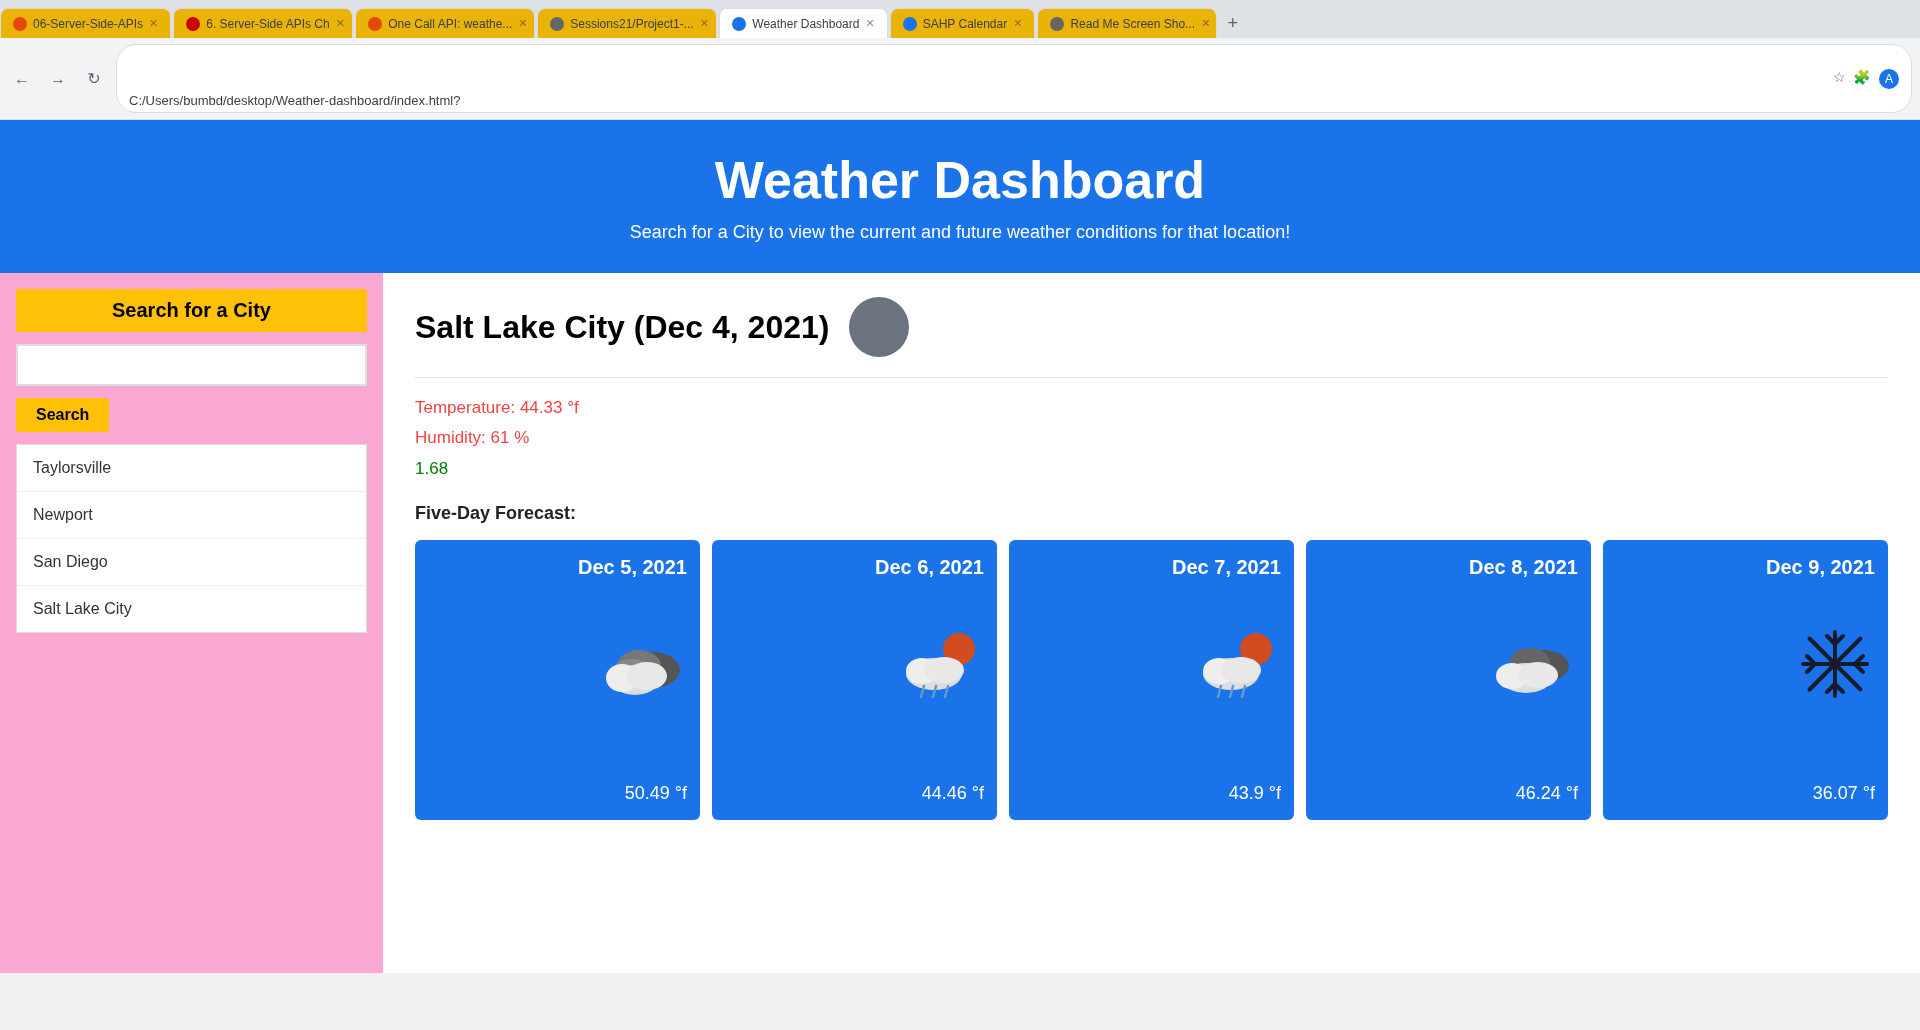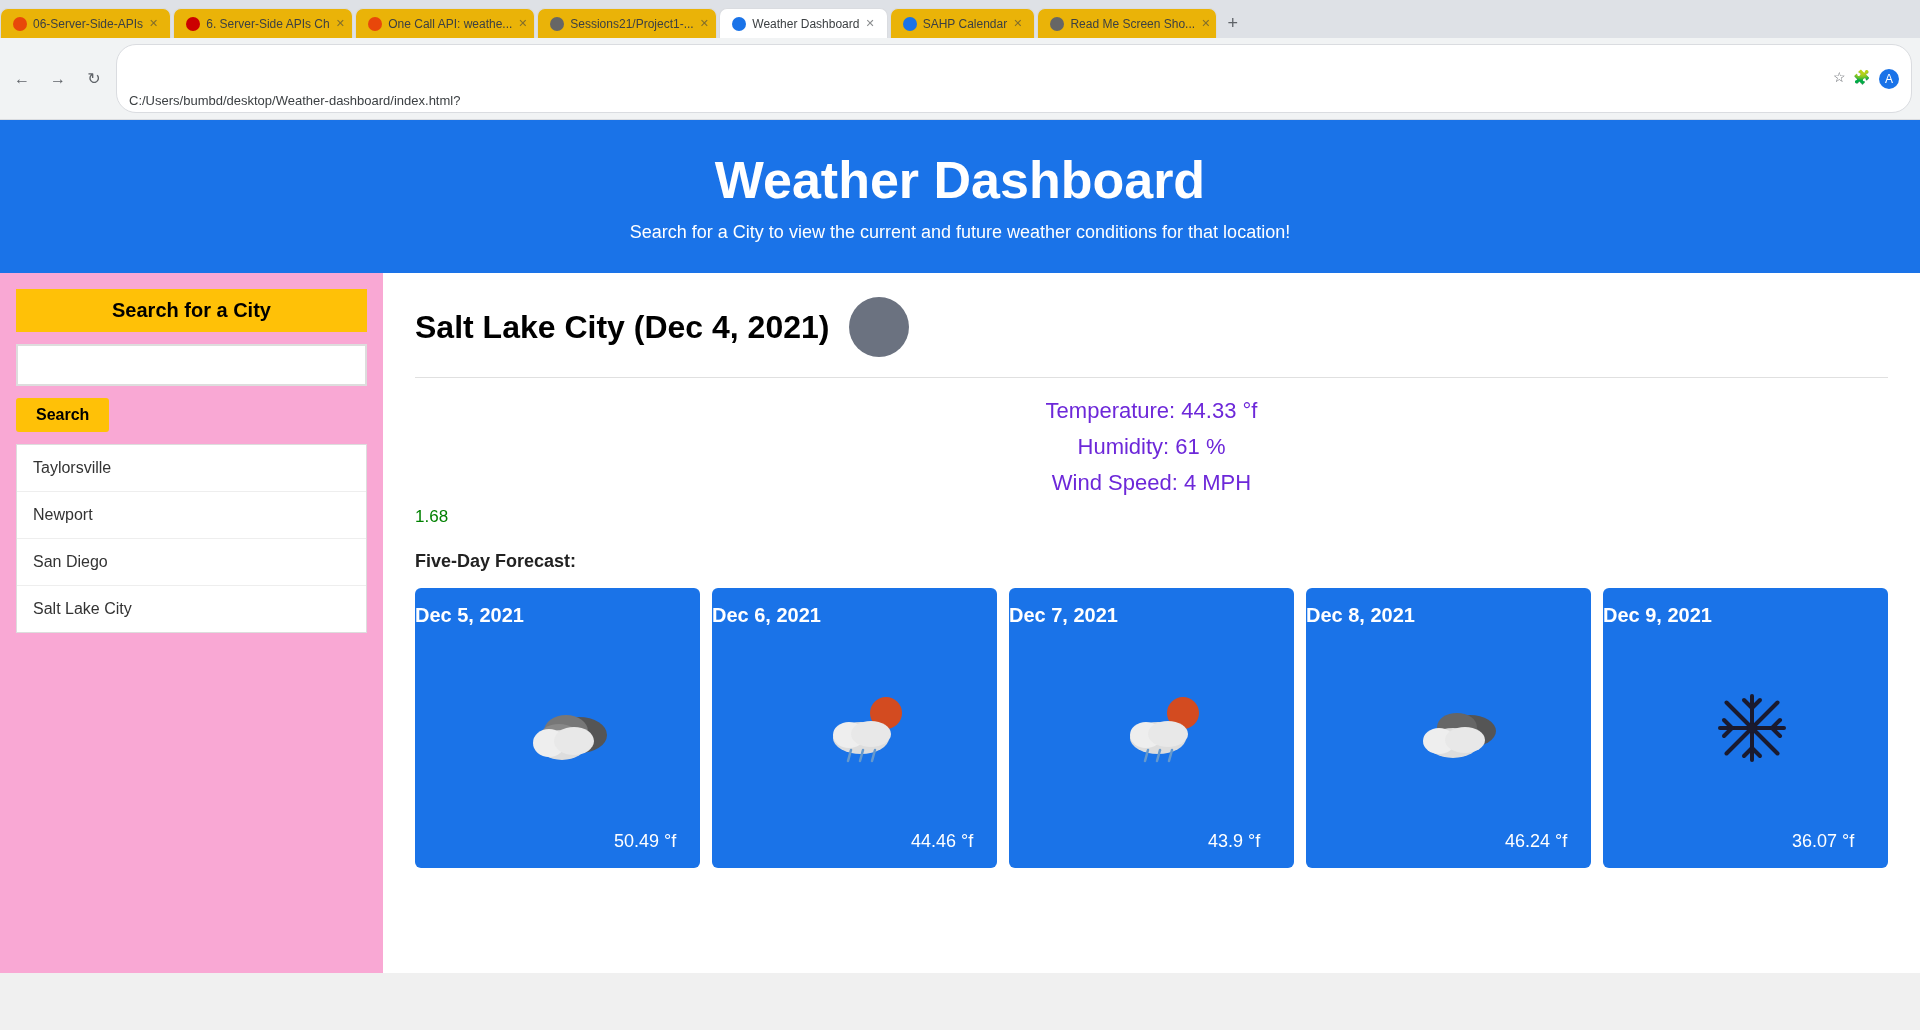--- a/index.html
+++ b/index.html
@@ -192,24 +192,23 @@
       width: 60px;
       height: 60px;
       background: #6b7280;
       border-radius: 50%;
     }
 
     .weather-details {
       margin-bottom: 24px;
     }
     .weather-detail {
-      font-size: 22px;
-      color: #6d28d9;
+      font-size: 17px;
+      color: #ef4444;
       margin-bottom: 10px;
-      text-align: center;
     }
     .uv-index {
       font-size: 17px;
       color: green;
       margin-top: 11px;
     }
 
     
     .forecast-title {
       font-size: 18px;
@@ -219,25 +218,25 @@
     }
 
     .forecast-cards {
       display: flex;
       gap: 12px;
     }
     .forecast-card {
       background: #1a73e8;
       color: white;
       border-radius: 6px;
-      padding: 16px 0;
+      padding: 16px 13px;
       flex: 1;
       display: flex;
-      flex-direction: row;
-      align-items: flex-start;
+      flex-direction: column;
+      align-items: flex-end;
       min-height: 280px;
     }
     .forecast-date {
       font-size: 20px;
       font-weight: bold;
       margin-bottom: 12px;
     }
     .forecast-temp {
       font-size: 18px;
       margin-top: auto;
@@ -328,21 +327,20 @@
         <div class="current-city-title">
           <span>Salt Lake City</span> (<span>Dec 4, 2021</span>)
         </div>
       </div>
       <div class="weather-icon-circle"></div>
     </div>
 
     <div class="weather-details">
       <div class="weather-detail">Temperature: 44.33 °f</div>
       <div class="weather-detail">Humidity: 61 %</div>
-      <div class="weather-detail">Wind Speed: 4 MPH</div>
       <div class="uv-index">1.68</div>
     </div>
 
     <div class="forecast-title">Five-Day Forecast:</div>
 
     <div class="forecast-cards">
 
       <div class="forecast-card">
         <div class="forecast-date">Dec 5, 2021</div>
         <div style="margin:auto 0; display:flex; align-items:center; justify-content:center;">

